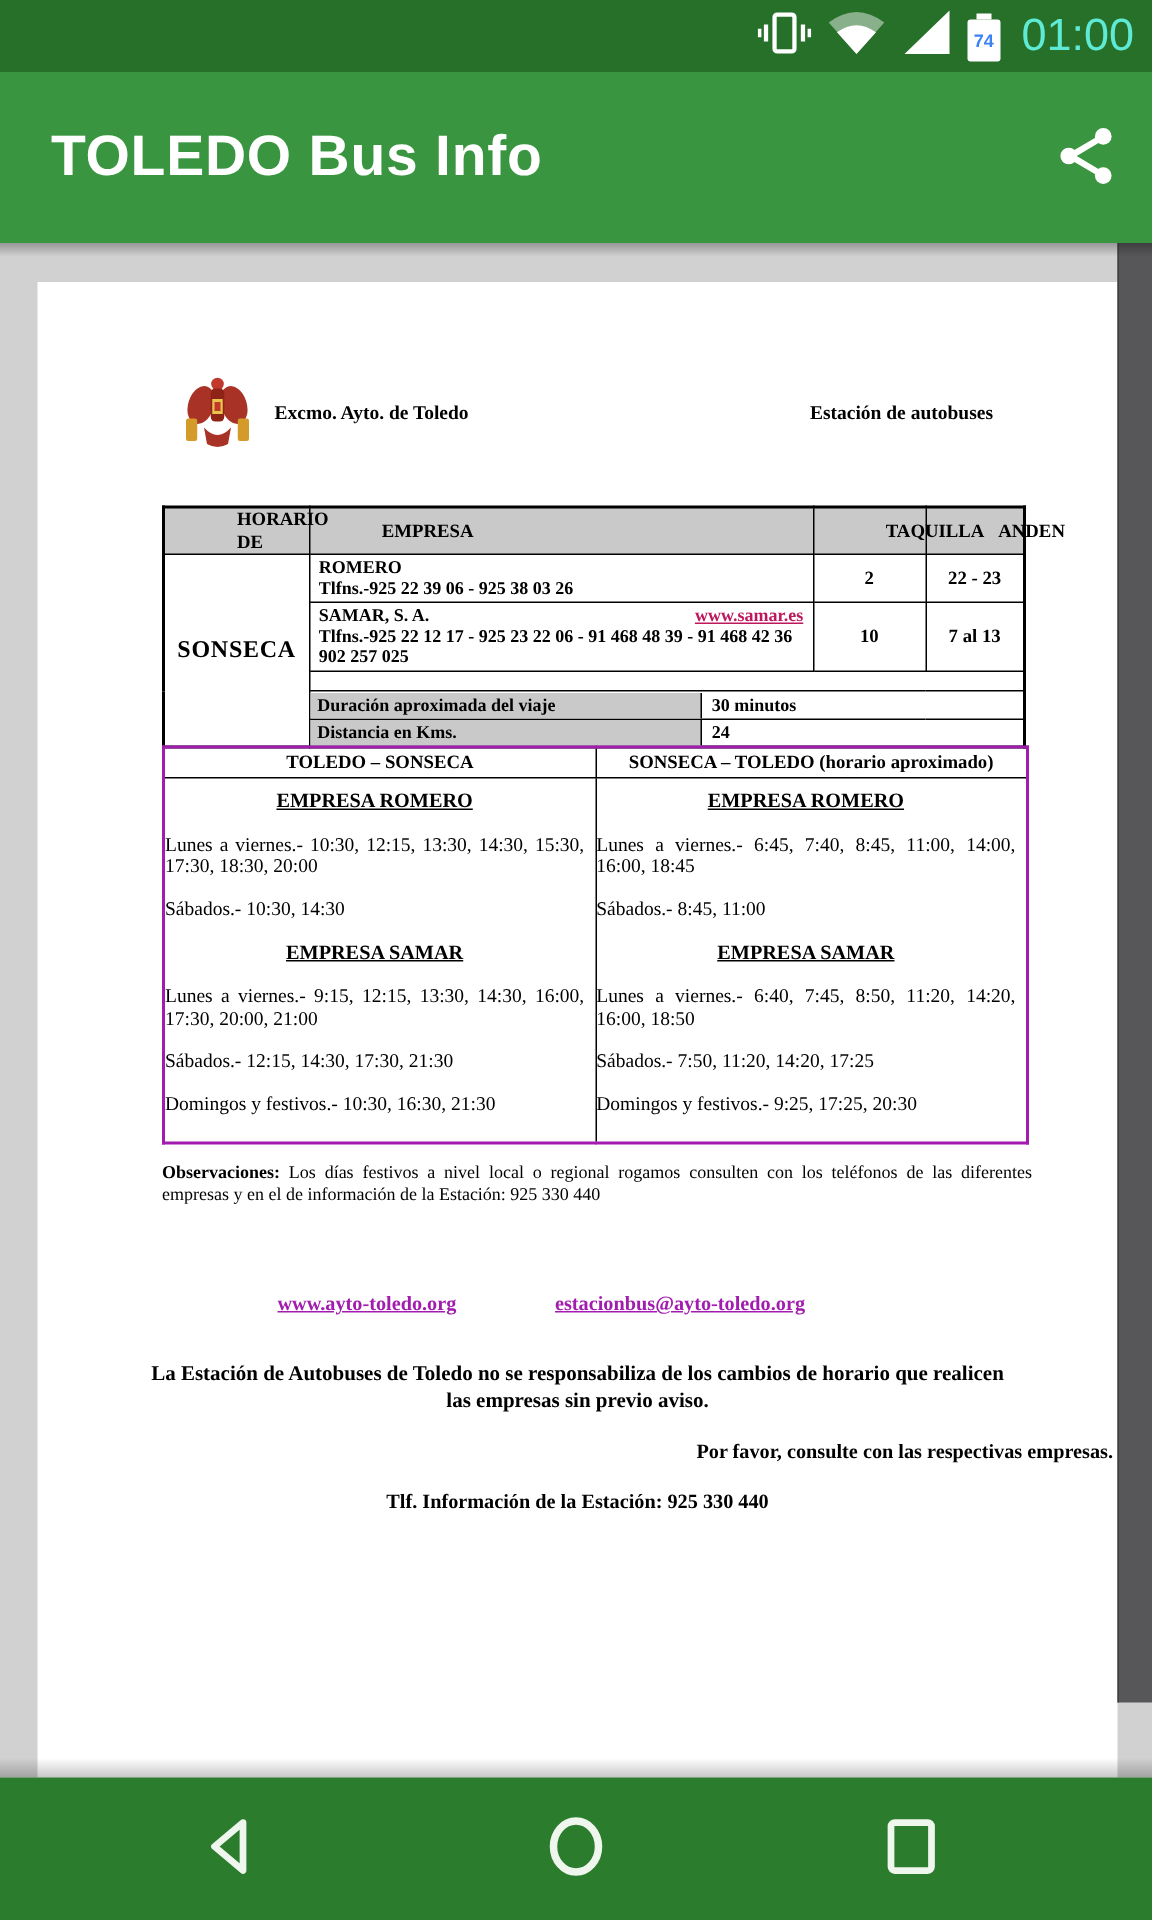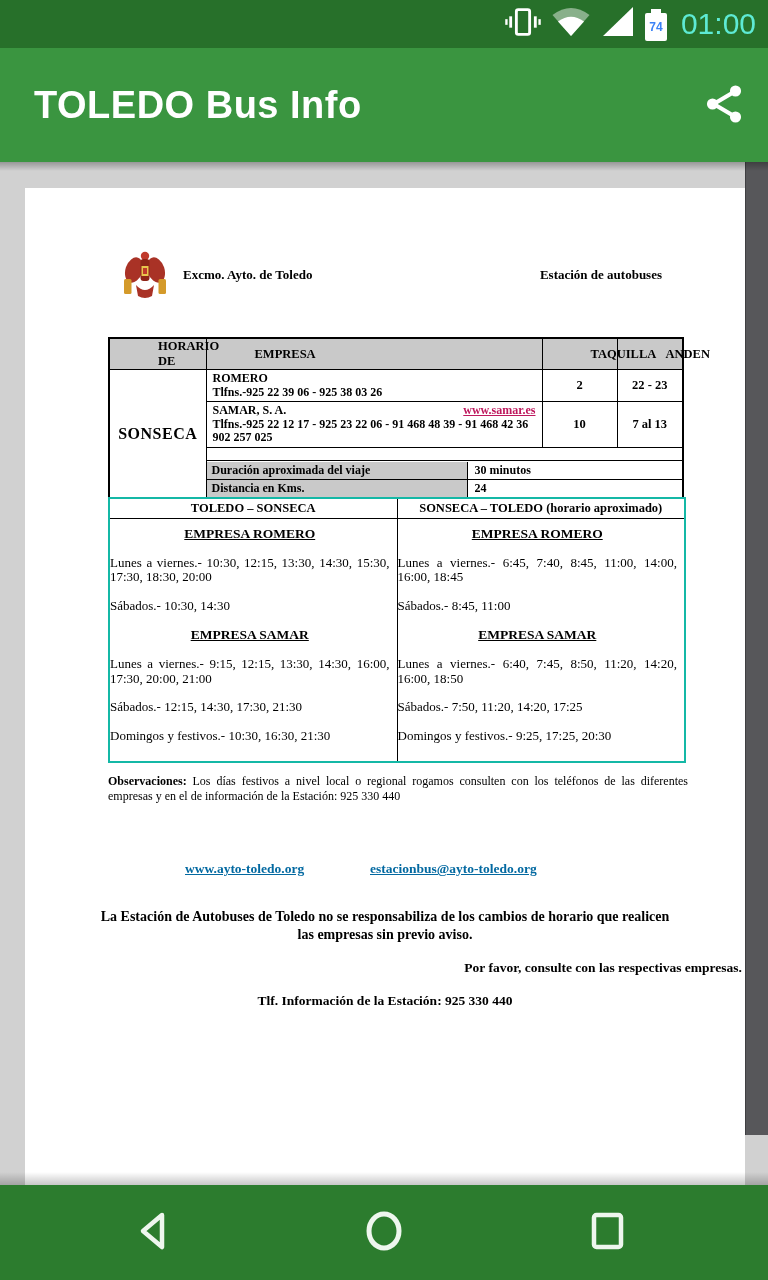--- a/index.html
+++ b/index.html
@@ -54,33 +54,33 @@
   .samar-link { color:#be185d; text-decoration:underline; font-weight:bold; }
   .num { text-align:center; vertical-align:middle; font-size:12.5px; }
   .empty-cell { height:13px; }
   .split-cell { padding:0; height:19px; }
   .split { display:flex; height:100%; align-items:flex-end; }
   .split-label { width:261px; background:#c9c9c9; border-right:1px solid #000; padding:1px 5px; }
   .split-value { flex:1; padding:1px 7px; }
 
   
   .table2 { position:absolute; left:83px; top:309px; width:578px; border-collapse:collapse;
-            border:2px solid #14b8a6; font-size:13px; table-layout:fixed; }
+            border:2px solid #a21caf; font-size:13px; table-layout:fixed; }
   .table2 th { border:1px solid #000; height:20px; font-size:12.5px; font-weight:bold; text-align:center; }
   .table2 td { border:1px solid #000; width:289px; height:244px; vertical-align:top; padding:0 7px 0 0; }
   .sched-company { text-align:center; font-weight:bold; text-decoration:underline;
                    font-size:13.5px; margin:7px 0 0; }
   .sched-line { text-align:justify; line-height:14.5px; margin:14px 0; }
 
   
   .observaciones { position:absolute; left:83px; top:586px; width:580px; font-size:12px;
                    line-height:15px; text-align:justify; }
   .observaciones .obs-label { font-weight:bold; }
   .doc-link { position:absolute; top:673px; font-size:13.5px; font-weight:bold;
-              color:#0369a1; text-decoration:underline; }
+              color:#a21caf; text-decoration:underline; }
   .link-web { left:160px; }
   .link-email { left:345px; }
   .disclaimer { position:absolute; left:75px; top:720px; width:570px; text-align:center;
                 font-size:14px; font-weight:bold; line-height:17.5px; }
   .consult-note { position:absolute; left:0; top:772px; width:717px; text-align:right;
                   font-size:13.5px; font-weight:bold; }
   .phone-info { position:absolute; left:0; top:805px; width:720px; text-align:center;
                 font-size:13.5px; font-weight:bold; }
 
   

